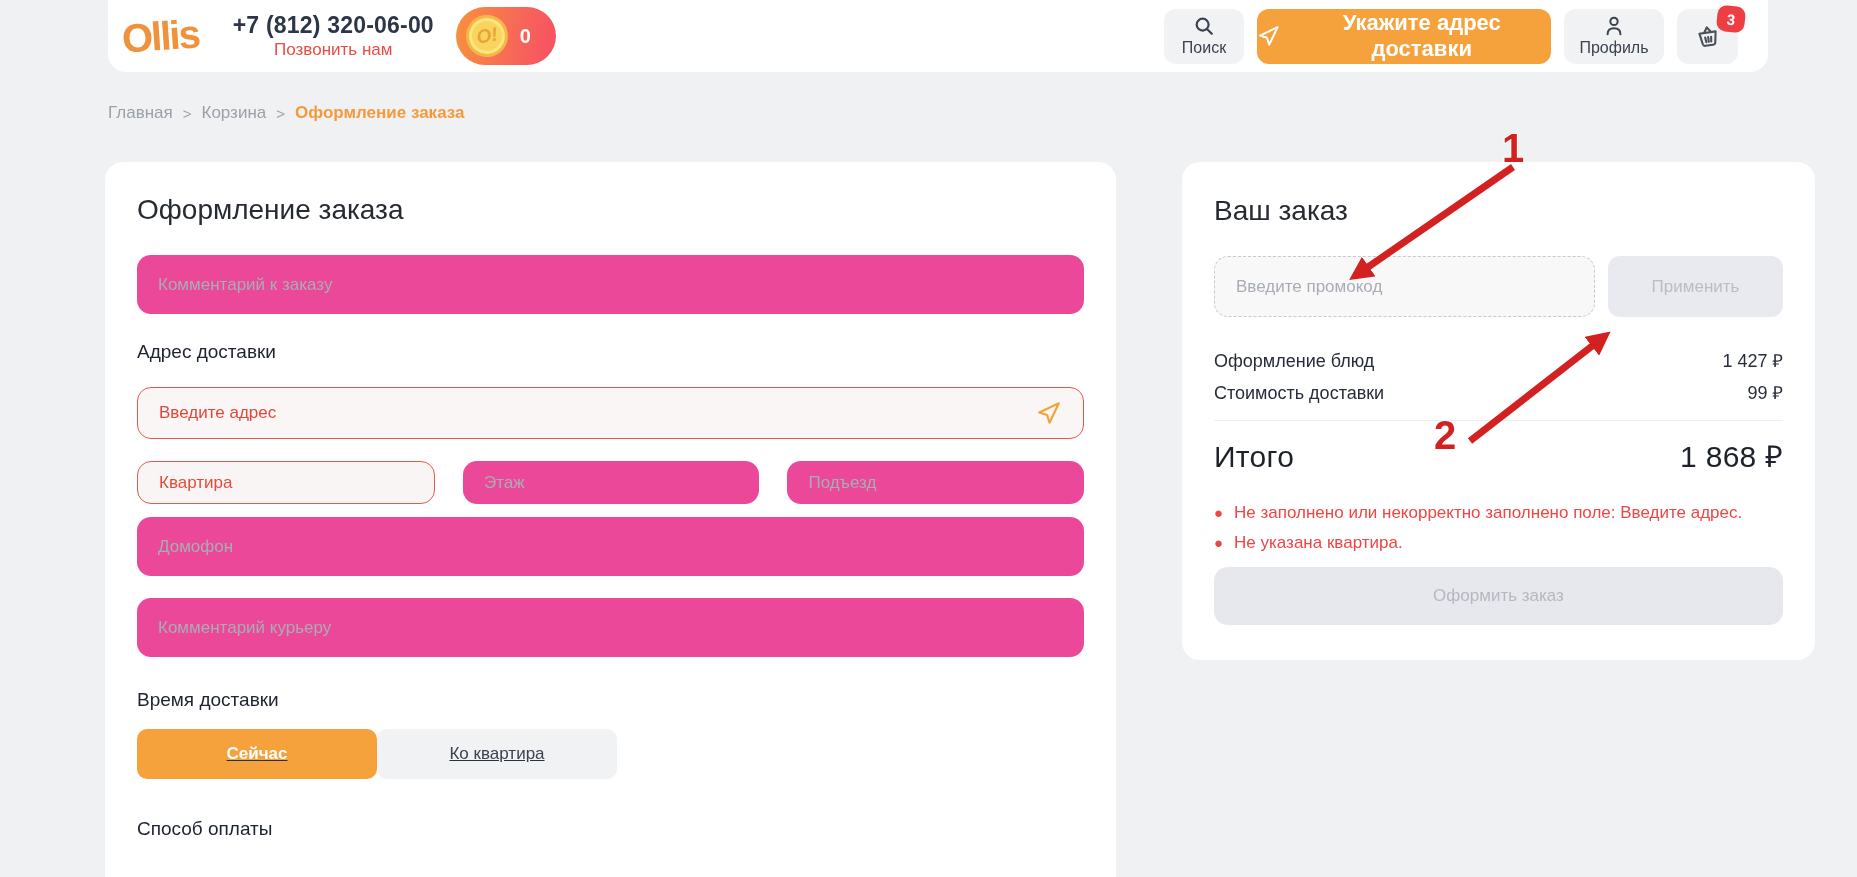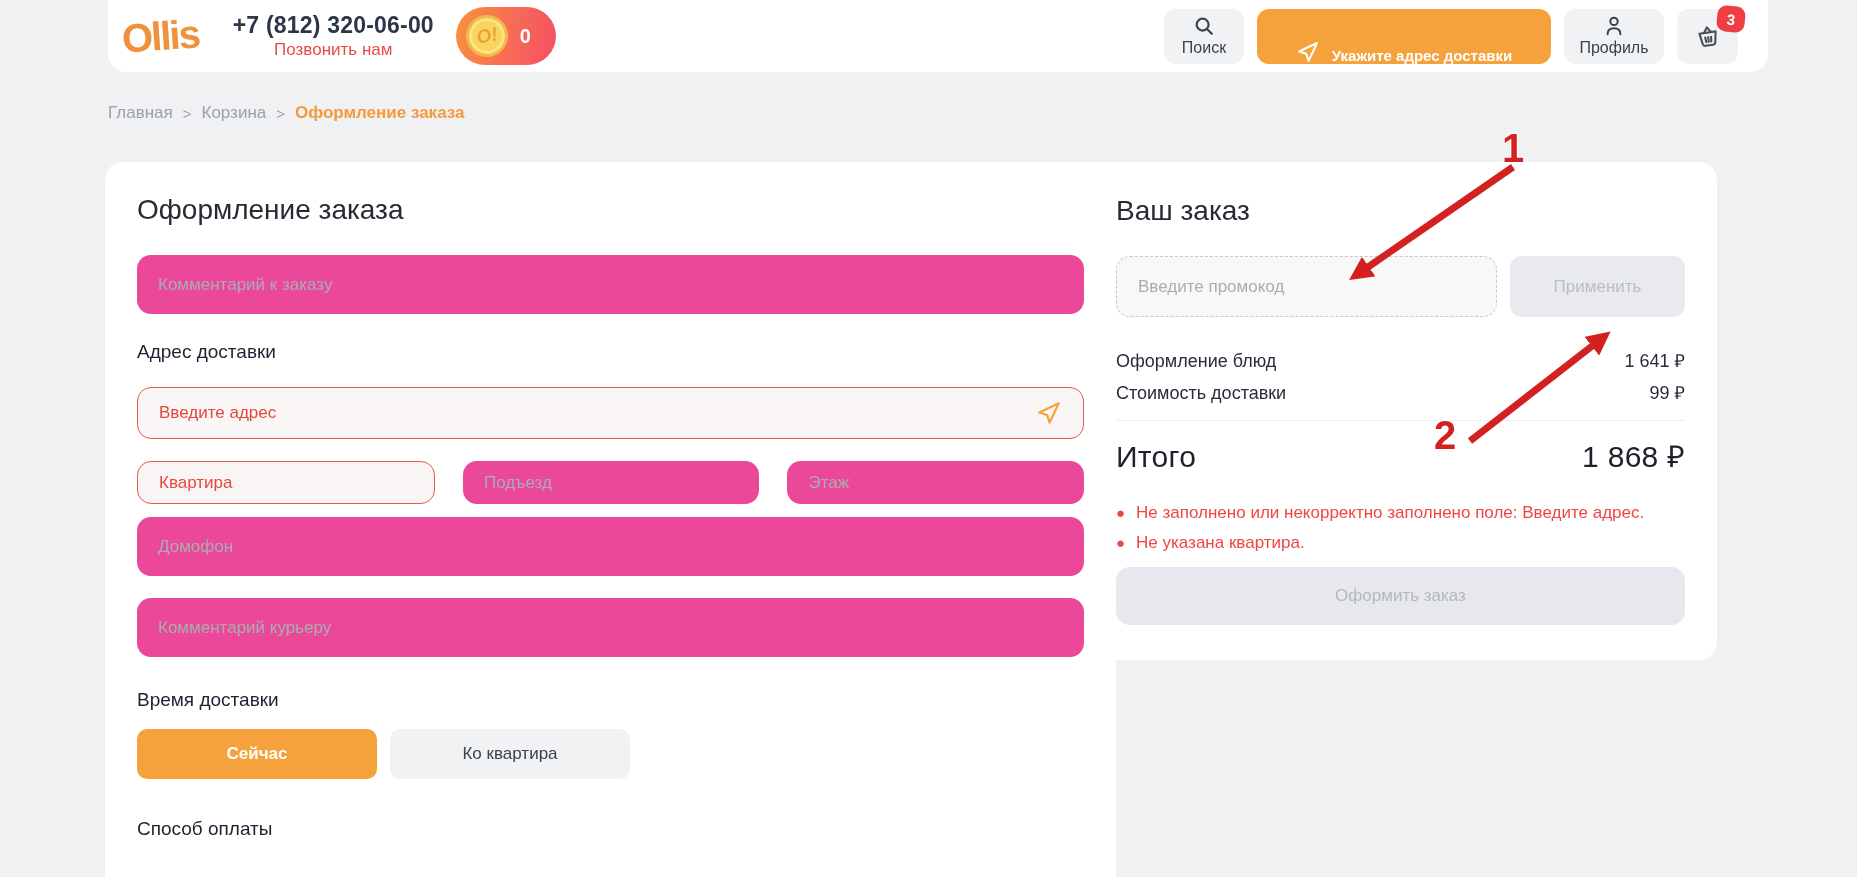--- a/index.html
+++ b/index.html
@@ -26,57 +26,57 @@
   .bonus-count { color:#fff; font-weight:700; font-size:20px; margin-left:12px; }
   .header-spacer { flex:1; }
   .hbtn { background:#f1f2f4; border:none; border-radius:12px; height:55px;
     display:flex; flex-direction:column; align-items:center; justify-content:center;
     gap:2px; font-size:16px; color:#3b4250; cursor:pointer; font-family:inherit; }
   .hbtn + .hbtn, .hbtn + .addr-btn, .addr-btn + .hbtn { margin-left:13px; }
   .btn-search { width:80px; }
   .btn-profile { width:100px; }
   .btn-cart { width:61px; position:relative; }
   .addr-btn { margin-left:13px; background:#f6a23c; border:none; border-radius:12px;
-    height:55px; width:294px; display:flex; align-items:flex-end; justify-content:center;
-    gap:12px; color:#fff; font-size:15px; font-weight:600; cursor:pointer; font-family:inherit; }
+    height:55px; width:294px; display:flex; align-items:center; justify-content:center;
+    gap:12px; color:#fff; font-size:22px; font-weight:600; cursor:pointer; font-family:inherit; }
   .cart-badge { position:absolute; top:-3px; right:-7px; min-width:28px; height:26px;
     background:#ee3e43; border-radius:9px; color:#fff; font-size:15px; font-weight:700;
     display:flex; align-items:center; justify-content:center; transform:rotate(6deg); }
 
   
   .breadcrumb { position:absolute; left:108px; top:103px; display:flex; gap:10px;
     font-size:17px; color:#9ba1ab; align-items:center; }
   .breadcrumb .sep { font-size:15px; }
   .breadcrumb .link { cursor:pointer; }
   .breadcrumb .current { color:#f49a3d; font-weight:600; cursor:default; }
 
   
   .card { position:absolute; background:#fff; border-radius:18px; }
   .card-checkout { left:105px; top:162px; width:1011px; height:770px; padding:31px 32px; }
-  .card-order { left:1084px; top:162px; width:633px; height:498px; padding:32px; }
+  .card-order { left:1182px; top:162px; width:633px; height:498px; padding:32px; }
   .card-title { font-size:28px; line-height:34px; font-weight:500; color:#262b33; margin-bottom:28px; }
 
   
   .field { width:100%; height:59px; border:none; background:#ec4899; border-radius:14px;
     padding:0 21px; font-size:17px; font-family:inherit; color:#2a3140; outline:none; display:block; }
   .field::placeholder { color:#a8adb5; }
   .section-label { font-size:19px; line-height:23px; font-weight:500; color:#1d2330; }
   .lbl-address { margin-top:26px; margin-bottom:24px; }
   .addr-wrap { position:relative; margin-bottom:22px; }
   .field-address { height:52px; background:#f9f6f5; border:1px solid #e8584c; color:#e1473c; padding-right:60px; }
   .field-address::placeholder { color:#e1473c; }
   .nav-icon-addr { position:absolute; right:22px; top:50%; transform:translateY(-50%); }
   .triple-row { display:flex; gap:28px; margin-bottom:13px; }
   .triple-row .field { height:43px; }
   .field-apartment { background:#f8f5f4; border:1px solid #e8584c; color:#e44b3f; }
   .field-apartment::placeholder { color:#e44b3f; }
   .fld-intercom { margin-bottom:22px; }
   .fld-courier { margin-bottom:31px; }
   .lbl-time { margin-bottom:18px; }
-  .time-row { display:flex; gap:13px; margin-bottom:38px; }
+  .time-row { display:flex; margin-bottom:38px;text-decoration:underline; }
   .time-btn { height:50px; width:240px; border:none; border-radius:10px; font-size:17px;
     font-family:inherit; cursor:pointer; }
   .time-now { background:#f6a23c; color:#fff; font-weight:600; }
   .time-later { background:#f1f2f3; color:#3b4250; }
 
   
   .promo-row { display:flex; gap:13px; margin-bottom:33px; }
   .promo-input { flex:1; height:61px; background:#f8f8f9; border:1px dashed #c6c9ce;
     border-radius:14px; padding:0 21px; font-size:17px; font-family:inherit; outline:none; }
   .promo-input::placeholder { color:#a8adb5; }
@@ -175,22 +175,22 @@
 
     <div class="addr-wrap">
       <input class="field field-address" type="text" placeholder="Введите адрес" style="">
       <svg class="icn nav-icon-addr" width="26" height="26" viewBox="0 0 24 24" fill="none" stroke="#f2a33c" stroke-width="2" stroke-linejoin="round">
         <path d="M21 3 L3 11.5 L10.2 13.8 L12.5 21 Z"></path>
       </svg>
     </div>
 
     <div class="triple-row">
       <input class="field field-apartment" type="text" placeholder="Квартира" style="">
+      <input class="field" type="text" placeholder="Этаж" style="">
       <input class="field" type="text" placeholder="Подъезд" style="">
-      <input class="field" type="text" placeholder="Этаж" style="">
     </div>
 
     <input class="field fld-intercom" type="text" placeholder="Домофон" style="">
 
     <input class="field fld-courier" type="text" placeholder="Комментарий курьеру" style="">
 
     <div class="section-label lbl-time">Время доставки</div>
 
     <div class="time-row">
       <button class="time-btn time-now">Сейчас</button>
@@ -203,21 +203,21 @@
   <aside class="card card-order">
     <h2 class="card-title">Ваш заказ</h2>
 
     <div class="promo-row">
       <input class="promo-input" type="text" placeholder="Введите промокод" style="">
       <button class="apply-btn">Применить</button>
     </div>
 
     <div class="total-row">
       <span>Оформление блюд</span>
-      <span class="val">1 641 ₽</span>
+      <span class="val">1 427 ₽</span>
     </div>
     <div class="total-row">
       <span>Стоимость доставки</span>
       <span class="val">99 ₽</span>
     </div>
 
     <hr class="divider">
 
     <div class="grand-row">
       <span>Итого</span>

